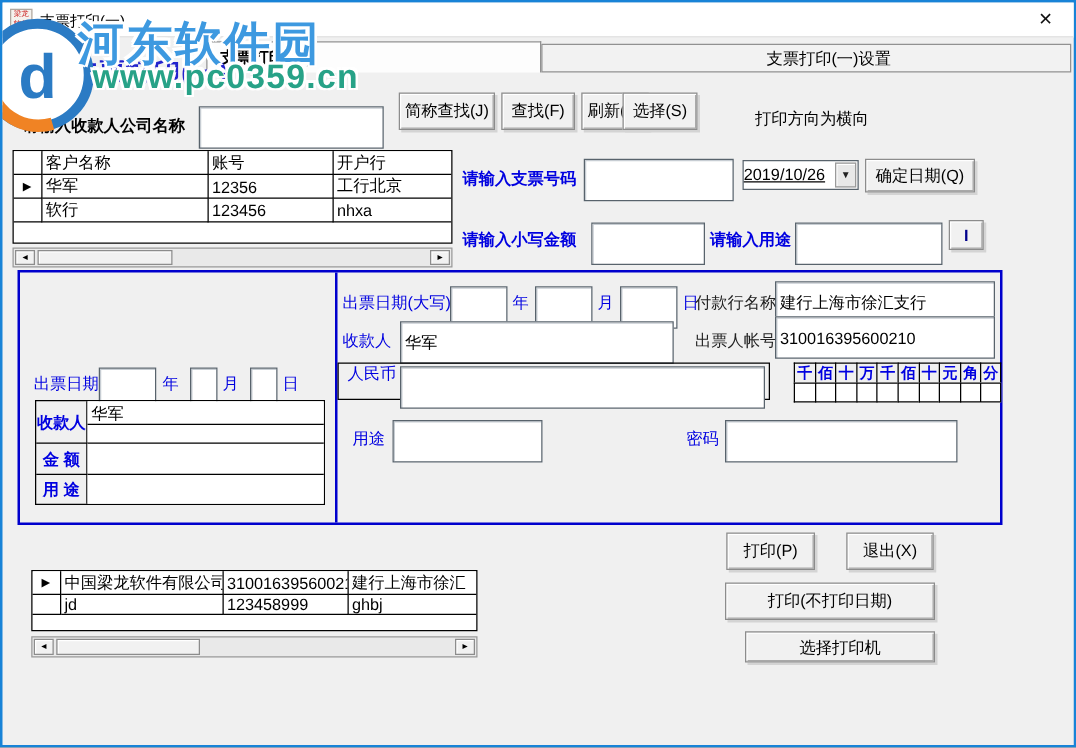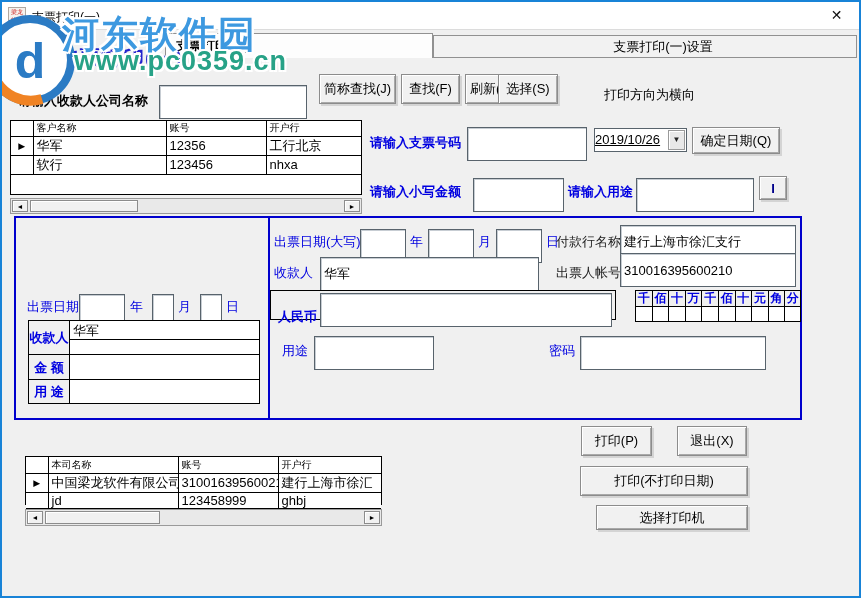--- a/index.html
+++ b/index.html
@@ -40,21 +40,21 @@
   .combo { position:absolute; background:#fff; border:1px solid #58636c; }
   .combo .val { position:absolute; left:0; top:3px; font-size:13px;text-decoration:underline; }
   .combo .drop { position:absolute; right:1px; top:1px; bottom:1px; width:17px; background:#e8e8e8;
                  border:1px solid #9a9a9a; box-shadow:inset 1px 1px 0 #fff;
                  font-size:8px; text-align:center; line-height:18px; color:#222; cursor:pointer; }
   
   .grid { position:absolute; background:#fff; border:1px solid #000; }
   .grid table { border-collapse:collapse; table-layout:fixed; width:100%; }
   .grid td { border:1px solid #000; font-size:13px; padding:0 3px; overflow:hidden;
              white-space:nowrap; background:#fff; }
-  .grid tr.hd td { border-top:none; height:15px; font-size:10px; }
+  .grid tr.hd td { border-top:none; height:15px; font-size:13px; }
   .grid td.sel { text-align:center; font-size:9px; padding:0; }
   .grid td:first-child { border-left:none; }
   .grid td:last-child { border-right:none; }
   .grid tr:first-child td { border-top:none; }
   
   .sbar { position:absolute; height:16px; background:#e9e9e9; border:1px solid #9a9a9a; }
   .sbtn { position:absolute; top:1px; bottom:1px; width:16px; background:#f1f1f1;
           border:1px solid #8c8c8c; box-shadow:inset 1px 1px 0 #fff;
           font-size:7px; text-align:center; line-height:12px; color:#000; cursor:pointer; }
   .sthumb { position:absolute; top:1px; bottom:1px; background:#f1f1f1; border:1px solid #8c8c8c;
@@ -190,21 +190,21 @@
     <span class="bl" style="left:530px;top:15px;font-weight:normal">日</span>
     <span class="pl" style="left:540px;top:15px;color:#222">付款行名称</span>
     <input class="tbx" style="left: 604px; top: 7px; width: 176px; height: 24px;" value="建行上海市徐汇支行">
 
     <span class="bl" style="left:258px;top:46px;font-weight:normal">收款人</span>
     <input class="tbx" style="left: 304px; top: 39px; width: 219px; height: 24px;" value="华军">
     <span class="pl" style="left:540px;top:46px;color:#222">出票人帐号</span>
     <input class="tbx" style="left: 604px; top: 35px; width: 176px; height: 24px;" value="310016395600210">
 
     <div class="boxline" style="left:254px;top:72px;width:346px;height:30px"></div>
-    <span class="bl" style="left:262px;top:90px;font-weight:bold">人民币</span>
+    <span class="bl" style="left:262px;top:72px;font-weight:normal">人民币</span>
     <input class="tbx" style="left: 304px; top: 75px; width: 292px; height: 24px;" value="">
     <div class="dgrid">
       <div class="drow">
         <div class="dcell">千</div>
         <div class="dcell">佰</div>
         <div class="dcell">十</div>
         <div class="dcell">万</div>
         <div class="dcell">千</div>
         <div class="dcell">佰</div>
         <div class="dcell">十</div>
@@ -234,26 +234,20 @@
 
   <div class="grid" style="left:23px;top:454px;width:357px;height:49px">
     <table>
       <colgroup>
           <col style="width:22px">
           <col style="width:130px">
           <col style="width:100px">
           <col>
         </colgroup>
       <tbody>
-          <tr class="hd" style="height:16px">
-        <td class="sel"></td>
-        <td>本司名称</td>
-        <td>账号</td>
-        <td>开户行</td>
-      </tr>
       <tr style="height:17px">
         <td class="sel">▶</td>
         <td>中国梁龙软件有限公司</td>
         <td>31001639560021</td>
         <td>建行上海市徐汇</td>
       </tr>
       <tr style="height:16px">
         <td class="sel"></td>
         <td>jd</td>
         <td>123458999</td>

